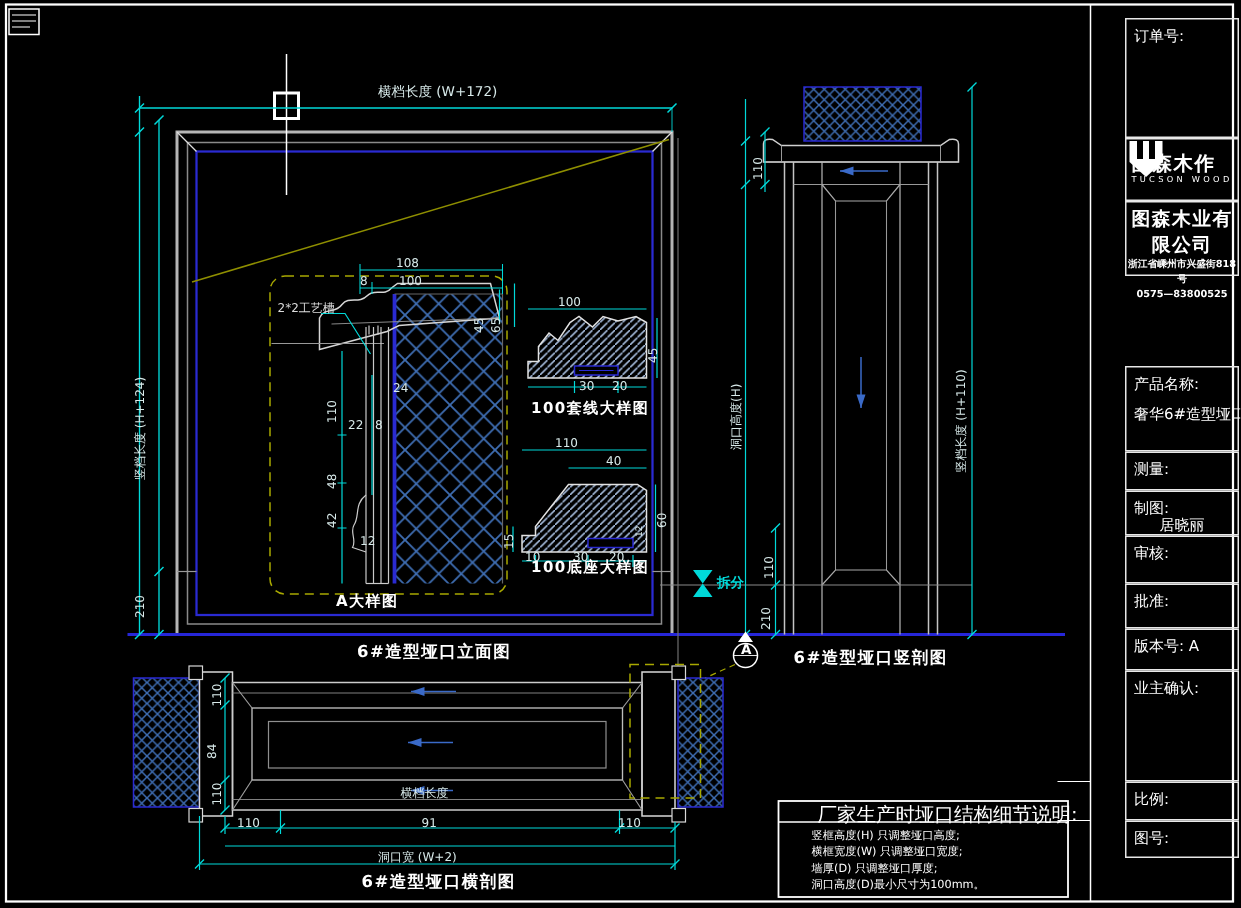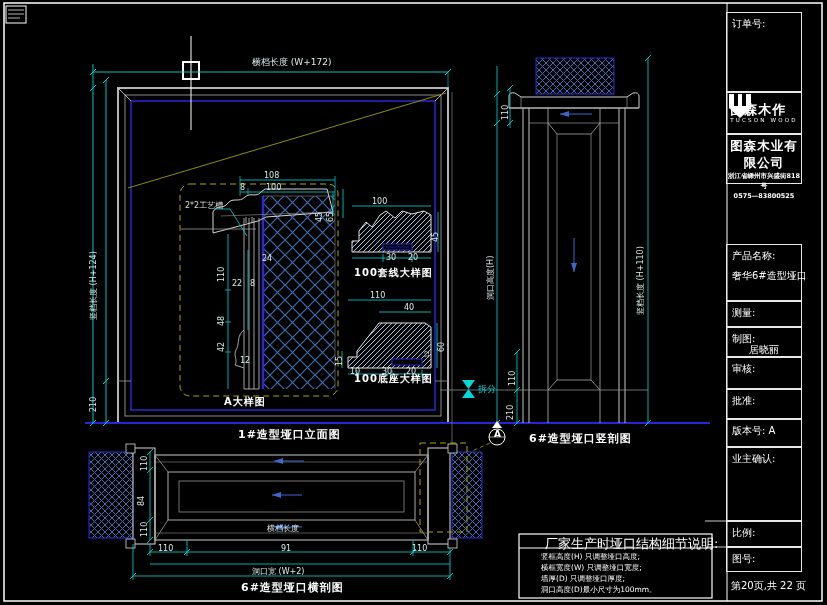--- a/index.html
+++ b/index.html
@@ -1,25 +1,25 @@
 <!DOCTYPE html>
 <html><head>
 <meta charset="utf-8">
 <style>
   html,body{margin:0;padding:0;background:#000;}
   #sheet{position:relative;width:827px;height:605px;background:#000;overflow:hidden;
          font-family:"DejaVu Sans",sans-serif;}
   svg{position:absolute;left:0;top:0;}
   .t{position:absolute;color:#dcdcdc;font-size:8px;line-height:1;white-space:nowrap;}
   .dim{color:#d8eaea;font-size:8px;}
-  .cyan{color:#00d9d9;}
+  .cyan{color:#00d9d9;font-weight:bold;}
   .ttl{color:#fff;font-weight:700;font-size:11px;letter-spacing:1px;}
   .sttl{color:#fff;font-weight:700;font-size:10px;letter-spacing:1px;}
   .rot{transform:rotate(-90deg);transform-origin:0 0;}
-  .tbrow{position:absolute;left:726px;width:76px;border:1px solid #e8e8e8;box-sizing:border-box;}
+  .tbrow{position:absolute;left:750px;width:76px;border:1px solid #e8e8e8;box-sizing:border-box;}
   .tblbl{position:absolute;left:5px;top:4px;color:#fff;font-size:10px;white-space:nowrap;}
   .tbval{position:absolute;color:#fff;font-size:10px;white-space:nowrap;}
   .logo-wrap{display:flex;align-items:center;justify-content:center;gap:4px;height:100%;}
   .logo-cn{color:#fff;font-weight:700;font-size:13px;letter-spacing:1px;line-height:1.1;}
   .logo-en{color:#fff;font-size:5.5px;letter-spacing:2.2px;}
   .company{color:#fff;font-weight:700;font-size:12.5px;text-align:center;margin-top:3px;letter-spacing:1px;}
   .addr{color:#fff;font-size:6.5px;font-weight:700;text-align:center;line-height:1.5;}
   .note-line{color:#fff;font-size:7.5px;line-height:1.45;white-space:nowrap;}
 </style>
 </head>
@@ -162,21 +162,21 @@
 
   <g>
     <rect x="519" y="534" width="193" height="64" fill="none" stroke="#ffffff" stroke-width="1.2"></rect>
     <line x1="519" y1="548" x2="712" y2="548" stroke="#ffffff" stroke-width="1"></line>
   </g>
 </svg>
 
 <div class="t dim" style="left:252px;top:58px;font-size:9px;">横档长度 (W+172)</div>
 <div class="t dim rot" style="left:90px;top:320px;">竖档长度 (H+124)</div>
 <div class="t dim rot" style="left:90px;top:412px;">210</div>
-<div class="t ttl" style="left:238px;top:429px;">1#造型垭口立面图</div>
+<div class="t ttl" style="left:238px;top:429px;">6#造型垭口立面图</div>
 
 <div class="t" style="left:185px;top:202px;">2*2工艺槽</div>
 <div class="t dim" style="left:264px;top:172px;">108</div>
 <div class="t dim" style="left:240px;top:184px;">8</div>
 <div class="t dim" style="left:266px;top:184px;">100</div>
 <div class="t dim rot" style="left:316px;top:222px;">45</div>
 <div class="t dim rot" style="left:327px;top:222px;">65</div>
 <div class="t dim rot" style="left:218px;top:282px;">110</div>
 <div class="t dim" style="left:242px;top:255px;margin-left:20px;">24</div>
 <div class="t dim" style="left:232px;top:280px;">22</div>
@@ -272,17 +272,14 @@
 </div>
 <div class="tbrow" style="top:447px;height:74px;">
   <div class="tblbl">业主确认:</div>
 </div>
 <div class="tbrow" style="top:521px;height:26px;">
   <div class="tblbl">比例:</div>
 </div>
 <div class="tbrow" style="top:547px;height:25px;">
   <div class="tblbl">图号:</div>
 </div>
-<div class="tbrow" style="top:572px;height:28px;border:none;">
-  <div class="tblbl" style="top:7px;">第20页,共 22 页</div>
-</div>
 
 </div>
 
 </body></html>

